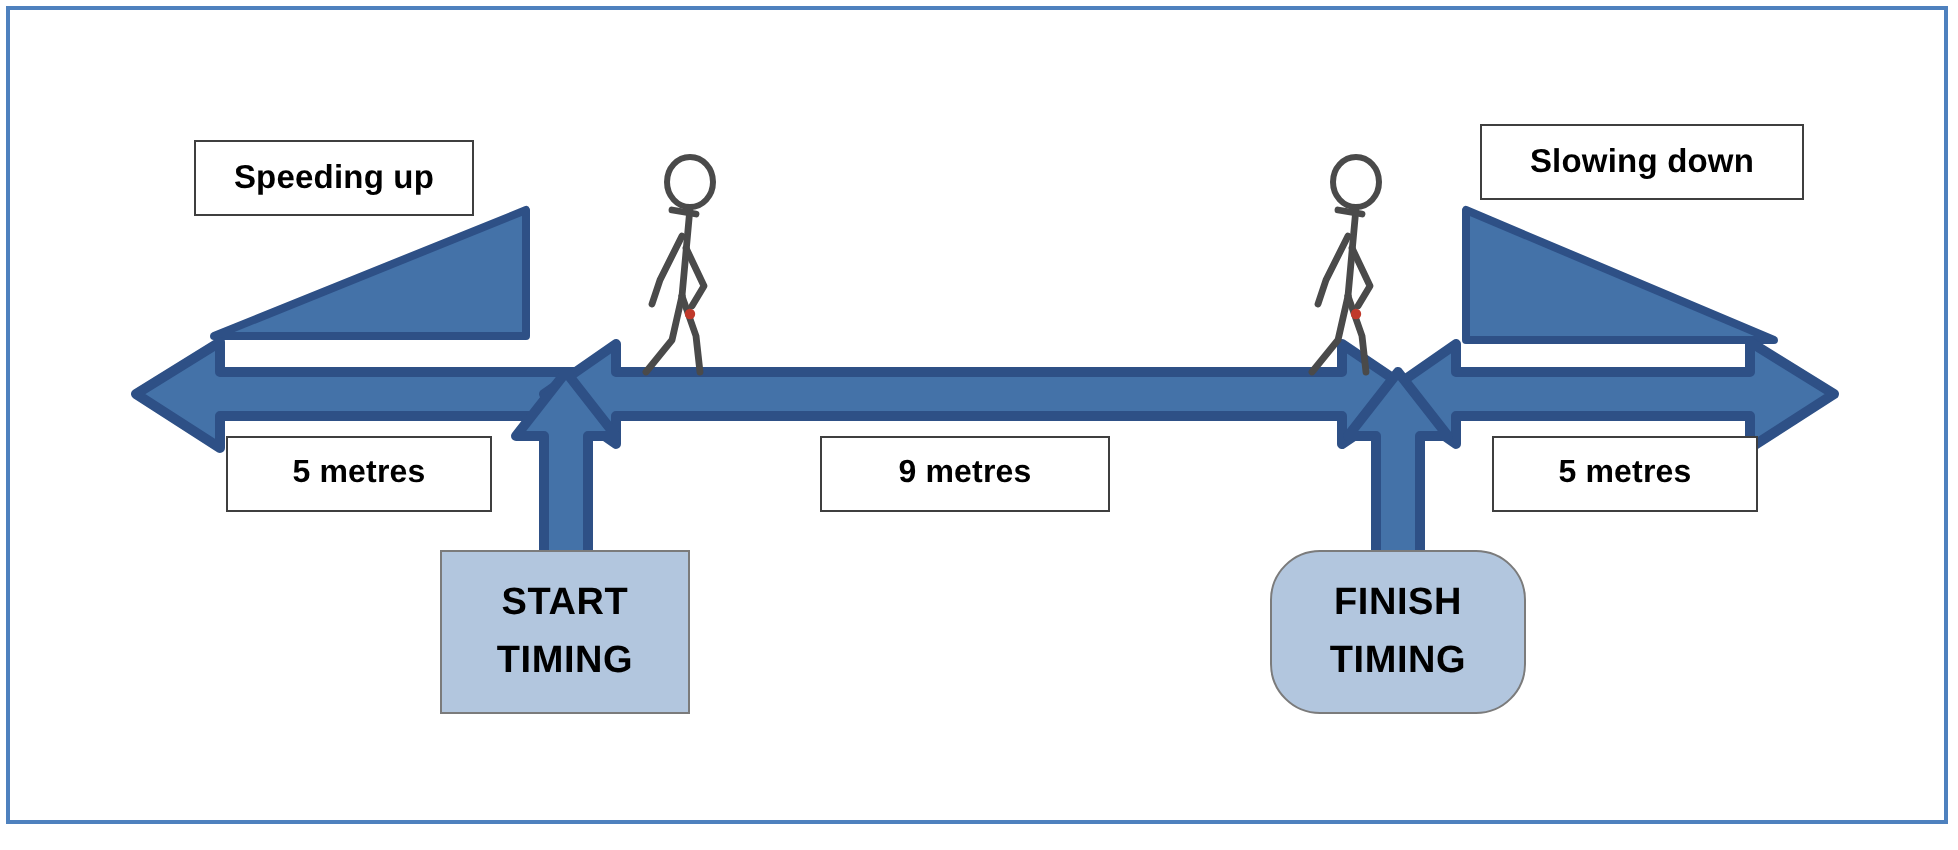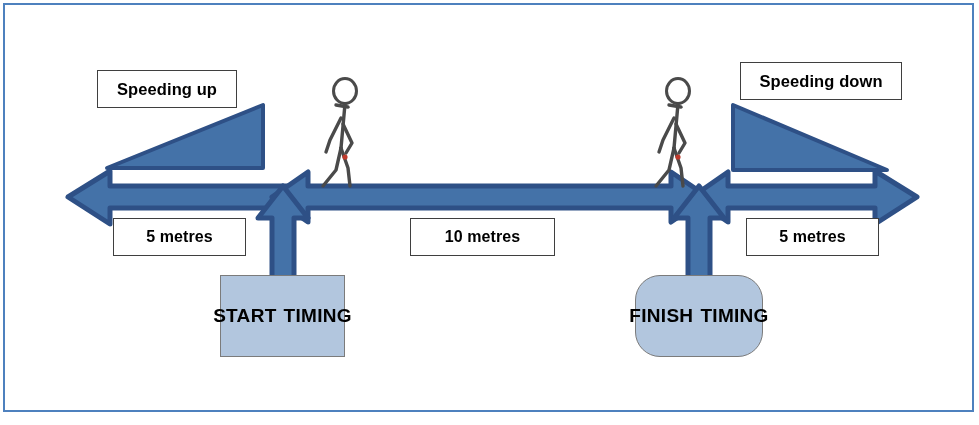--- a/index.html
+++ b/index.html
@@ -57,21 +57,21 @@
 
   .timing-box {
     position: absolute;
     box-sizing: border-box;
     background: #B2C6DE;
     border: 1.5px solid #7b7b7b;
     color: #000000;
     font-weight: bold;
     font-size: 19px;
     display: flex;
-    flex-direction: row;
+    flex-direction: column;
     align-items: center;
     justify-content: center;
     gap: 7px;
     letter-spacing: 0.3px;
   }
   .tb-start  { left: 220px; top: 275px; width: 125px; height: 82px; }
   .tb-finish { left: 635px; top: 275px; width: 128px; height: 82px; border-radius: 25px; }
 </style>
 </head>
 <body>
@@ -114,25 +114,25 @@
       <path d="M676,124 L685,143 L679,153"></path>
       <path d="M674,148 L669,170 L656,186"></path>
       <path d="M674,148 L681,168 L683,186"></path>
       <path d="M669,105 L681,107"></path>
     </g>
     <circle cx="678" cy="157" r="2.6" fill="#c0392b"></circle>
   </svg>
 
   <div class="lbl lbl-speeding">Speeding up</div>
 
-  <div class="lbl lbl-slowing">Speeding down</div>
+  <div class="lbl lbl-slowing">Slowing down</div>
 
   <div class="lbl lbl-m5-left">5 metres</div>
 
-  <div class="lbl lbl-m10">10 metres</div>
+  <div class="lbl lbl-m10">9 metres</div>
 
   <div class="lbl lbl-m5-right">5 metres</div>
 
   <div class="timing-box tb-start">
     <span>START</span>
     <span>TIMING</span>
   </div>
 
   <div class="timing-box tb-finish">
     <span>FINISH</span>

